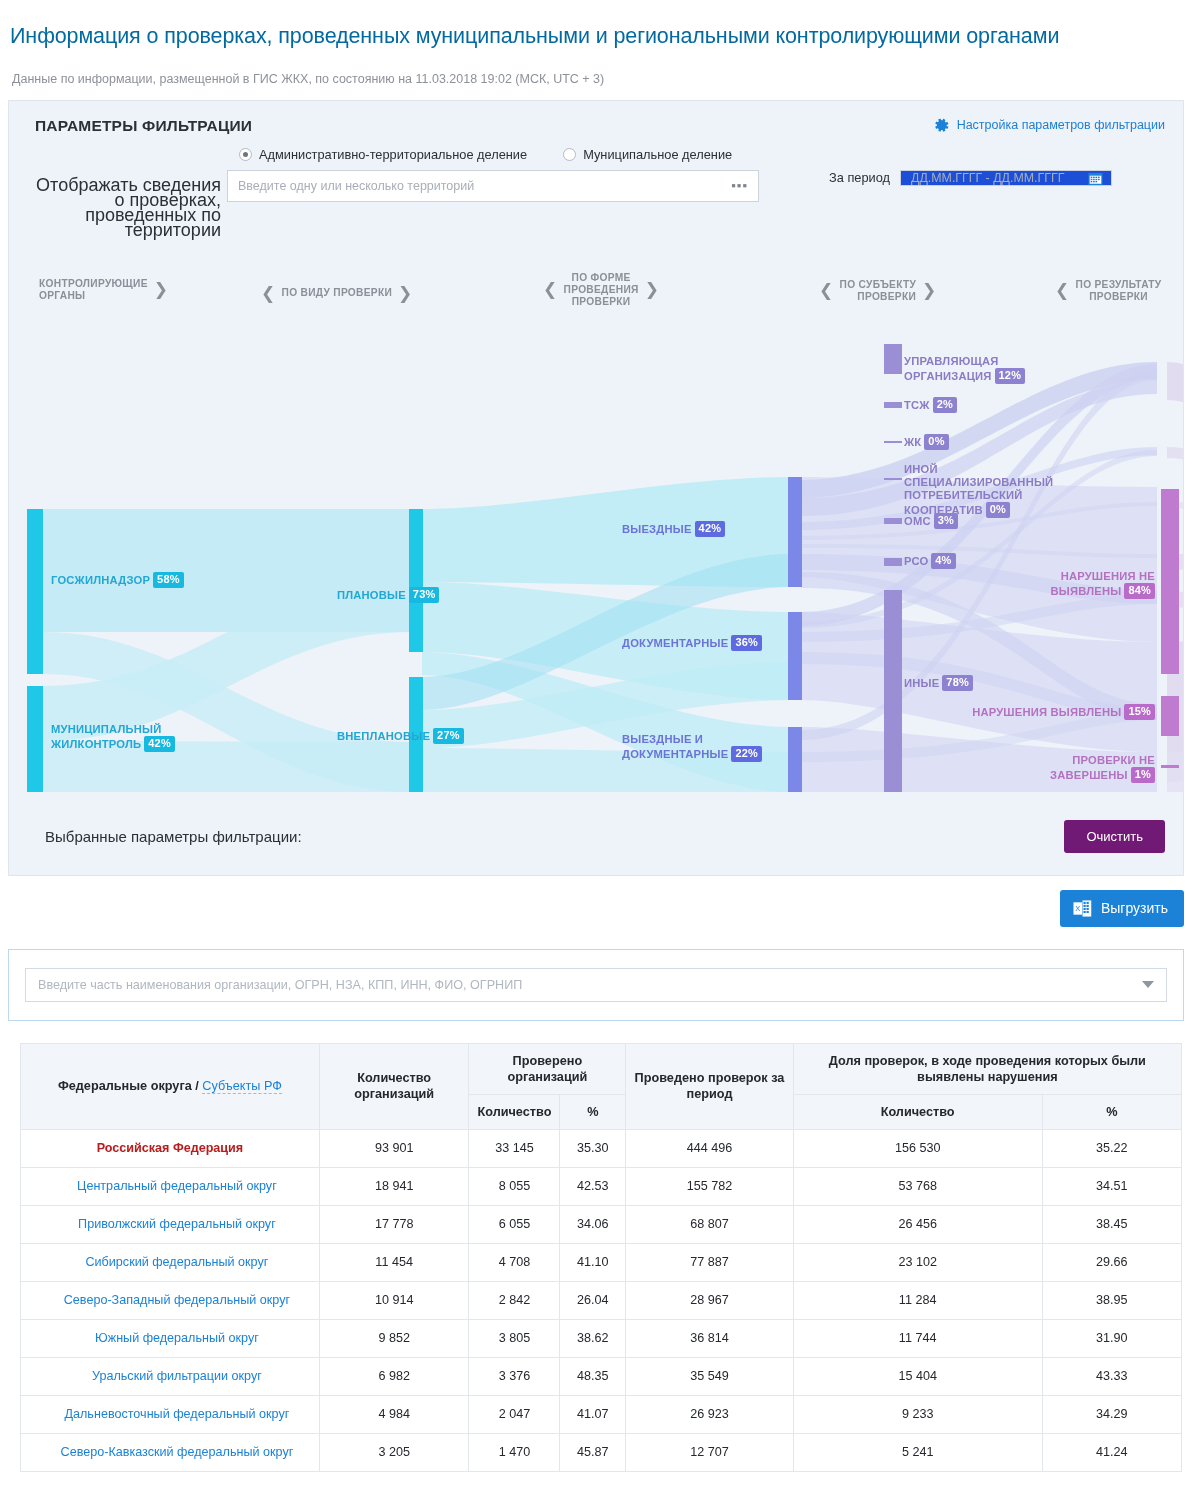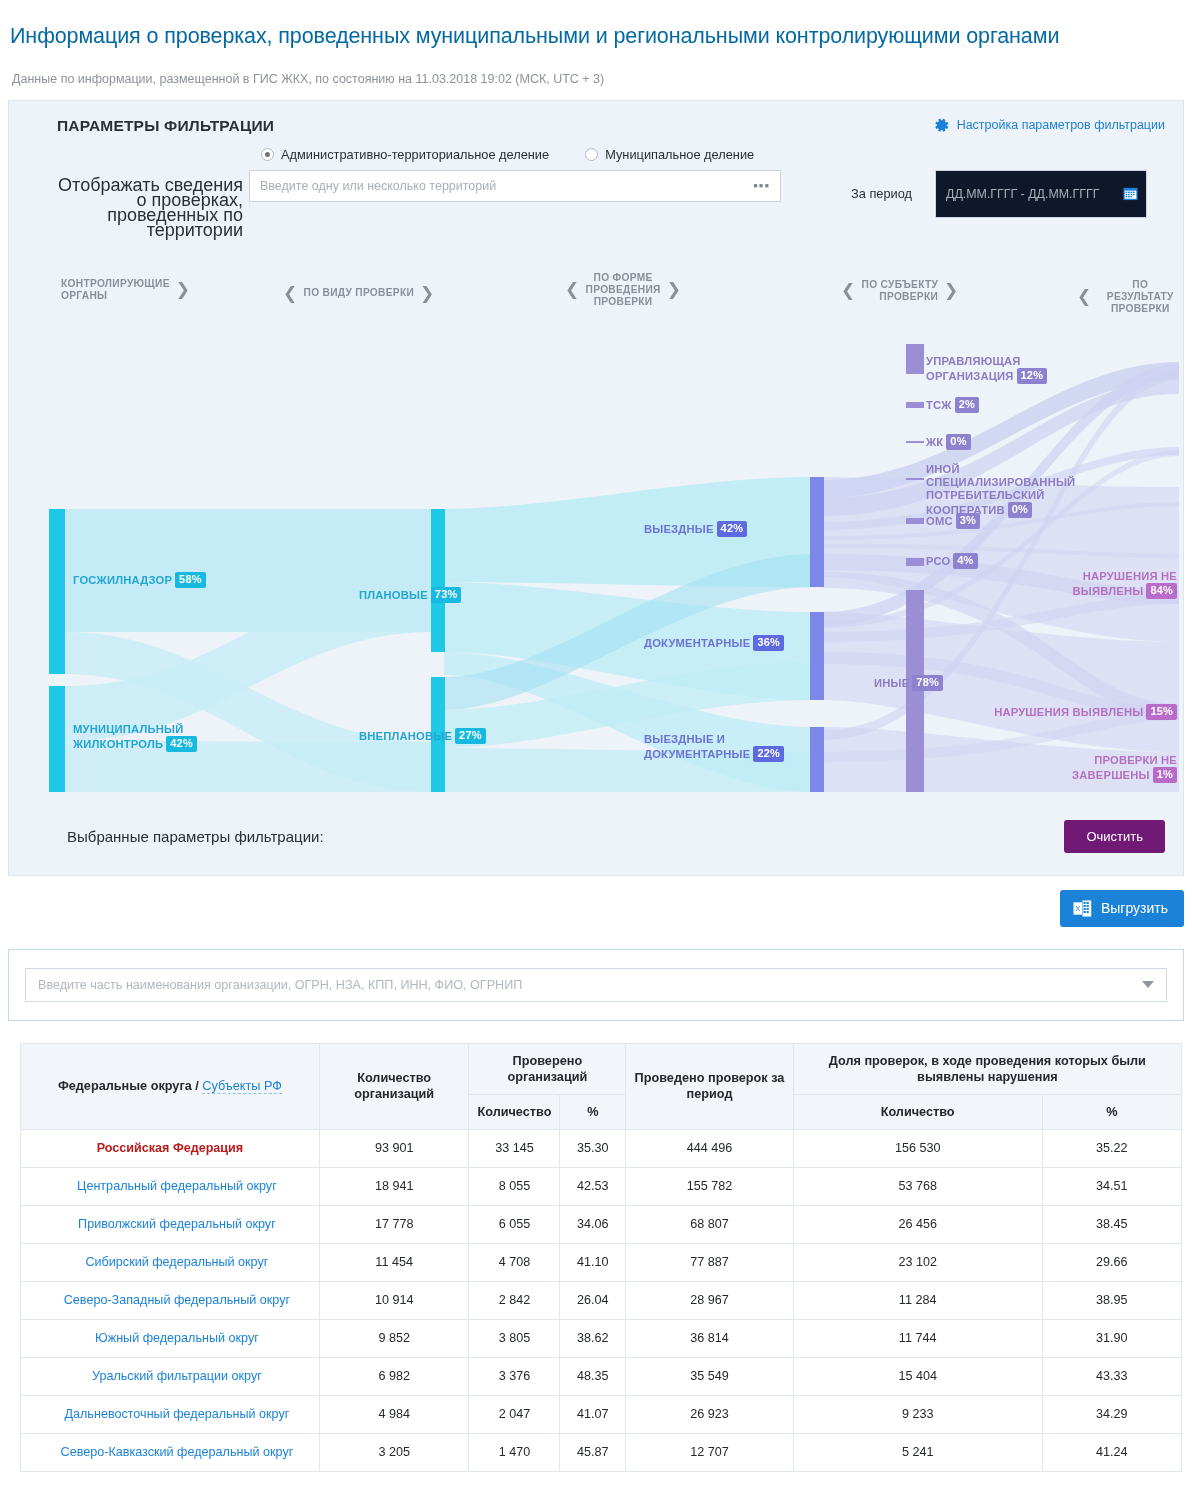--- a/index.html
+++ b/index.html
@@ -30,21 +30,20 @@
     color: #8d9199;
     padding: 8px 10px 0 12px;
   }
 
   
   .filter-panel {
     margin: 14px 8px 0 8px;
     background: #eef2f9;
     border: 1px solid #dfe5ee;
     position: relative;
-    padding-left: 22px;
   }
   .filter-head {
     display: flex;
     align-items: flex-start;
     padding: 16px 18px 0 26px;
     justify-content: space-between;
   }
   .filter-title {
     font-size: 15.5px;
     font-weight: bold;
@@ -116,28 +115,28 @@
   .territory-box .ph {
     font-size: 12.5px; color: #a8aeb8;
   }
   .dots {
     position: absolute; right: 10px; top: 50%;
     transform: translateY(-50%);
     color: #7d848e; letter-spacing: 1px; font-size: 13px;
     line-height: 0;
   }
   .period-wrap {
-    display: flex; align-items: center; gap: 23px;
+    display: flex; align-items: center; gap: 10px;
     margin-left: 70px; padding-top: 0;
   }
   .period-label { font-size: 12.8px; color: #2b2f36; white-space: nowrap; }
   .period-box {
-    width: 212px; height: 48px; background: #0f172a;
+    width: 212px; height: 16px; background: #1d4ed8;
     border: 1px solid #ccd3dd;
-    display: flex; align-items: center; justify-content: space-between;
+    display: flex; justify-content: space-between;
     padding: 0 8px 0 10px;
   }
   .period-box .ph { font-size: 12.4px; color: #a8aeb8; }
   .cal-icon { width: 15px; height: 15px; display: inline-block; }
 
   
   .sankey-headers {
     position: relative;
     height: 56px;
     margin-top: 8px;
@@ -511,21 +510,21 @@
 СПЕЦИАЛИЗИРОВАННЫЙ
 ПОТРЕБИТЕЛЬСКИЙ
 КООПЕРАТИВ</span><span class="badge">0%</span>
       </div>
       <div class="node-label lbl-violet" style="left:895px; top:191px;">
         <span>ОМС</span><span class="badge">3%</span>
       </div>
       <div class="node-label lbl-violet" style="left:895px; top:231px;">
         <span>РСО</span><span class="badge">4%</span>
       </div>
-      <div class="node-label lbl-violet" style="left:843px; top:353px;">
+      <div class="node-label lbl-violet" style="left:895px; top:353px;">
         <span>ИНЫЕ</span><span class="badge">78%</span>
       </div>
       <div class="node-label lbl-magenta ta-right" style="left:964px; top:235px; width:182px; white-space:pre-line;">
         <span>НАРУШЕНИЯ НЕ
 ВЫЯВЛЕНЫ</span><span class="badge">84%</span>
       </div>
       <div class="node-label lbl-magenta ta-right" style="left:900px; top:382px; width:246px;">
         <span>НАРУШЕНИЯ ВЫЯВЛЕНЫ</span><span class="badge">15%</span>
       </div>
       <div class="node-label lbl-magenta ta-right" style="left:930px; top:419px; width:216px; white-space:pre-line;">

